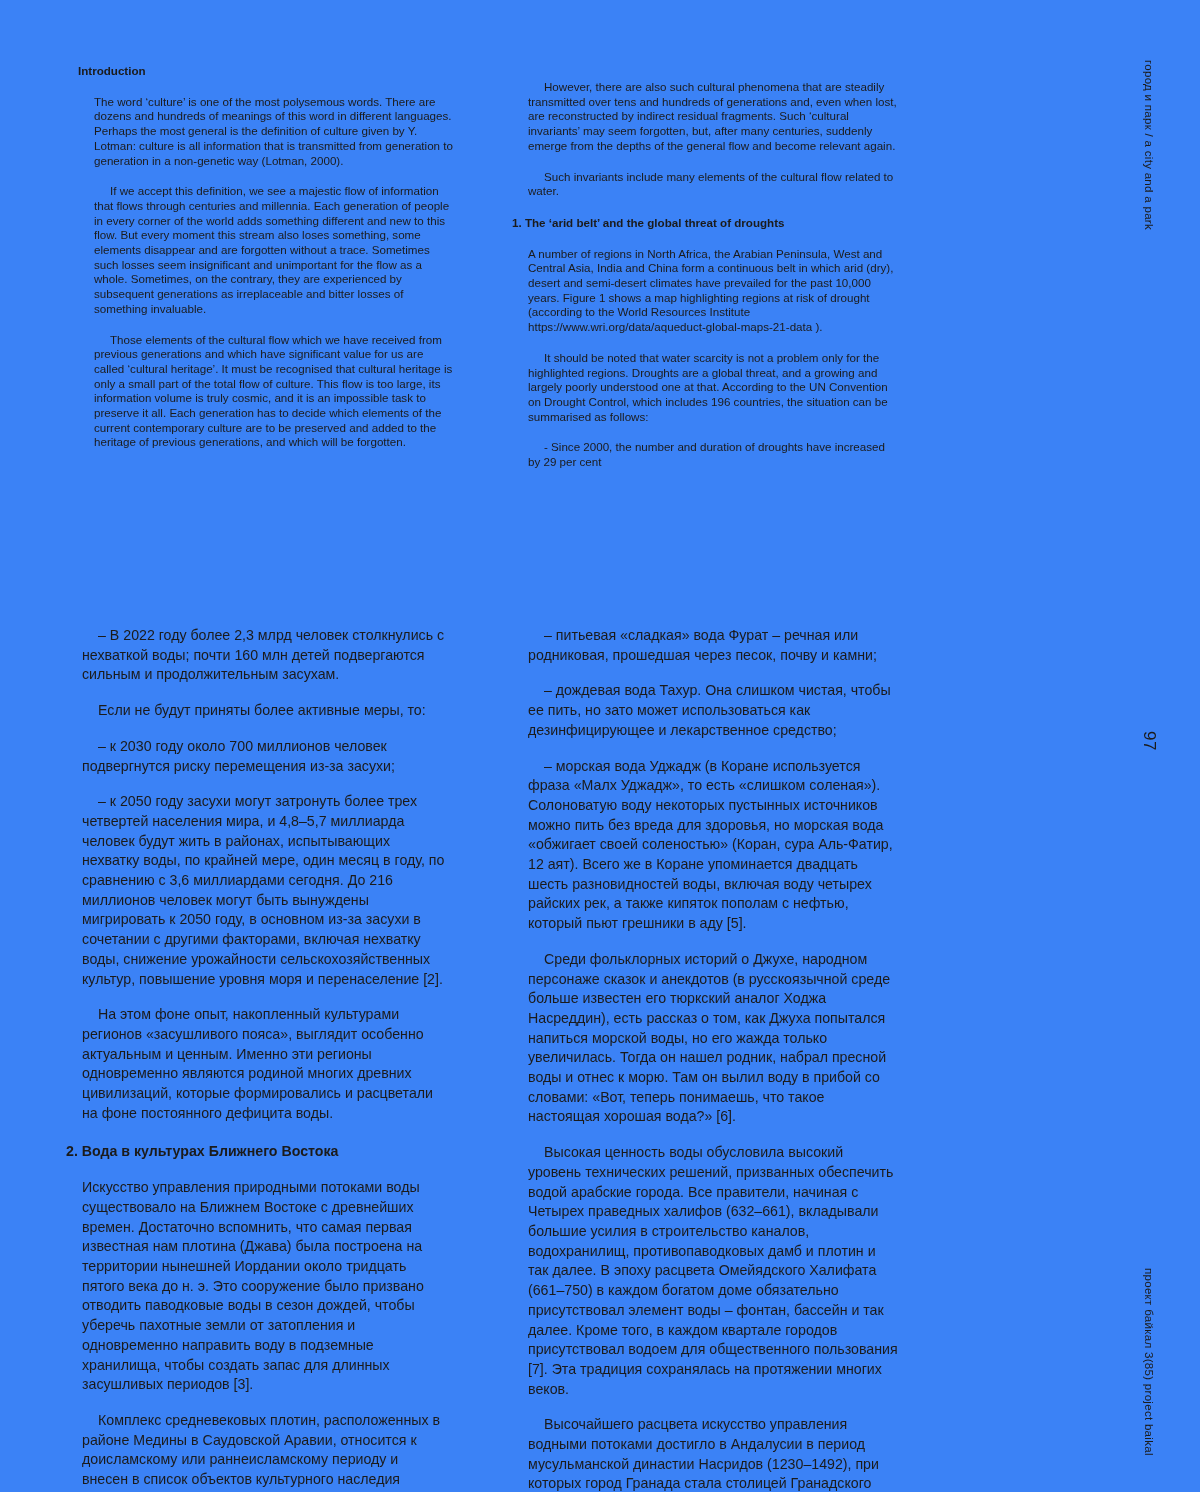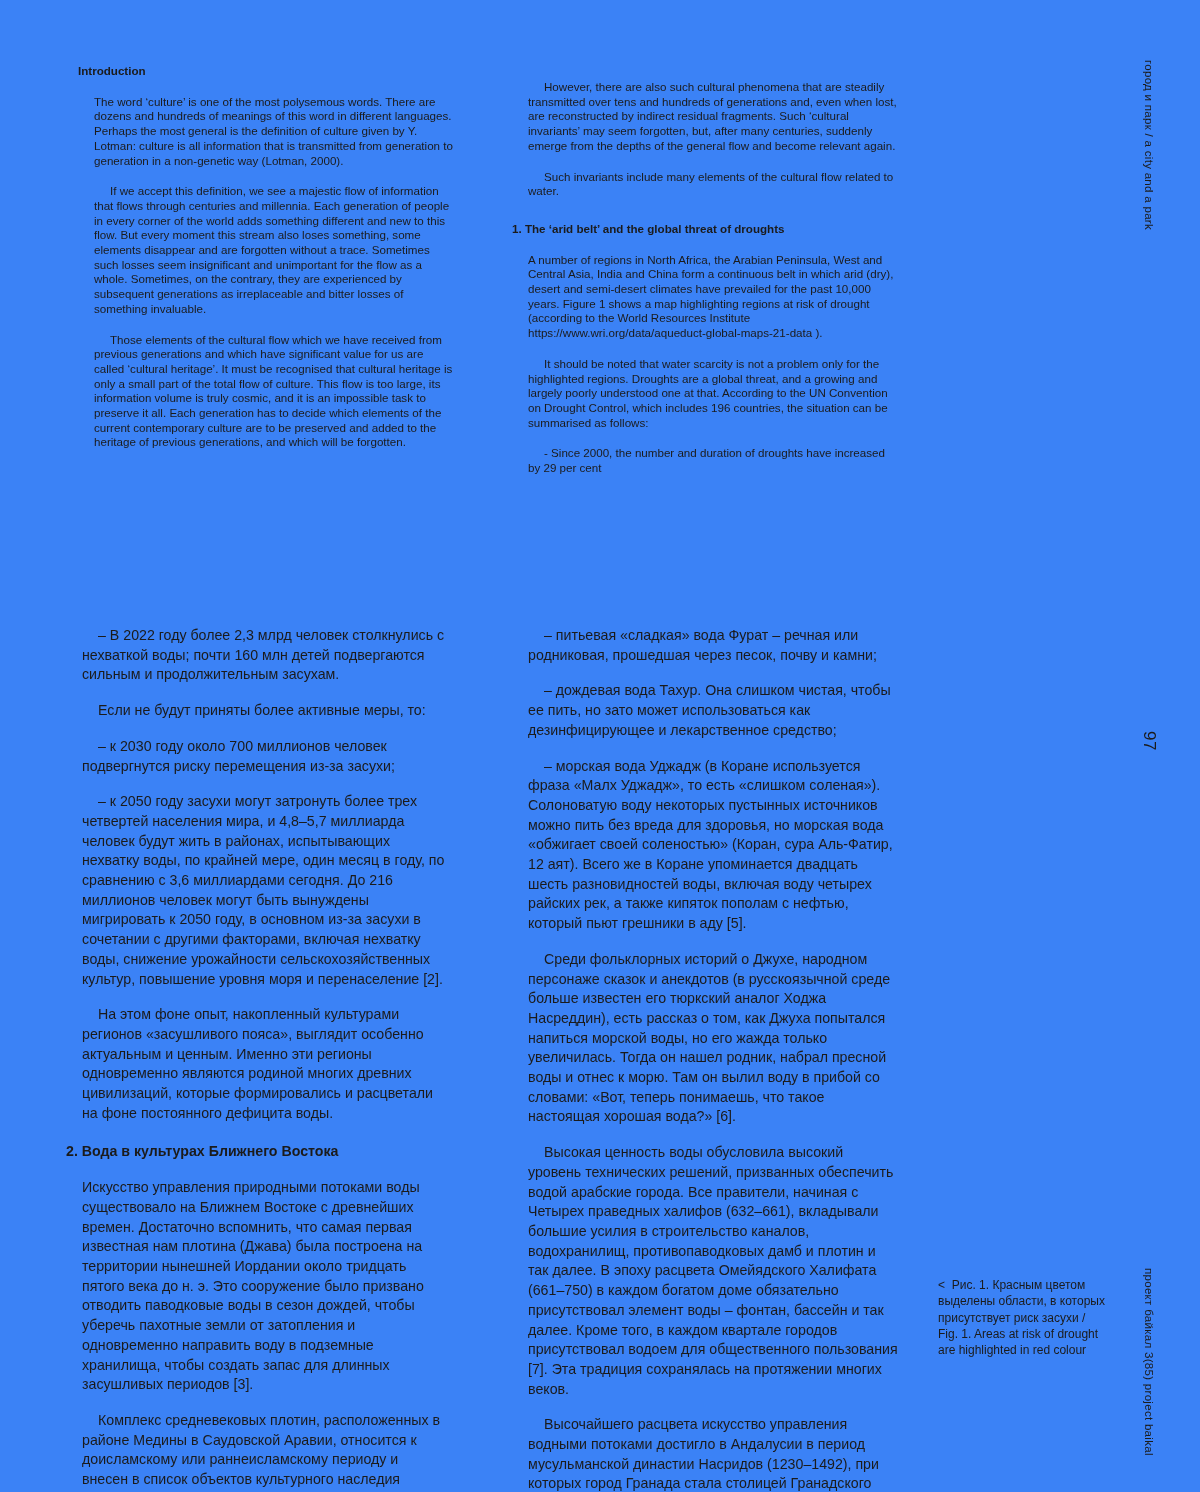--- a/index.html
+++ b/index.html
@@ -11,21 +11,21 @@
     font-family: "Liberation Sans", "DejaVu Sans", sans-serif;
     color: #1b1b1b;
     overflow: hidden;
   }
   .col { position: absolute; }
   .en { font-size: 11.6px; line-height: 14.7px; }
   .ru { font-size: 14.2px; line-height: 19.7px; }
   .col p { margin: 16px; }
   p.ind { text-indent: 16px; }
   .col h3 { font-size: inherit; line-height: inherit; font-weight: bold; margin: 0; }
-  h3.gap-en { margin-top: 23px; }
+  h3.gap-en { margin-top: 17px; }
   h3.gap-ru { margin-top: 19px; }
   .caption {
     position: absolute;
     left: 938px;
     top: 1277px;
     width: 172px;
     font-size: 12px;
     line-height: 16.3px;
   }
   .caption p { margin: 0; }
@@ -75,22 +75,18 @@
 
   <section class="col ru" style="left:512px; top:610px; width:402px;">
     <p class="ind">–  питьевая «сладкая» вода Фурат – речная или родниковая, прошедшая через песок, почву и камни;</p>
     <p class="ind">–  дождевая вода Тахур. Она слишком чистая, чтобы ее пить, но зато может использоваться как дезинфицирующее и лекарственное средство;</p>
     <p class="ind">–  морская вода Уджадж (в Коране используется фраза «Малх Уджадж», то есть «слишком соленая»). Солоноватую воду некоторых пустынных источников можно пить без вреда для здоровья, но морская вода «обжигает своей соленостью» (Коран, сура Аль-Фатир, 12 аят). Всего же в Коране упоминается двадцать шесть разновидностей воды, включая воду четырех райских рек, а также кипяток пополам с нефтью, который пьют грешники в аду [5].</p>
     <p class="ind">Среди фольклорных историй о Джухе, народном персонаже сказок и анекдотов (в русскоязычной среде больше известен его тюркский аналог Ходжа Насреддин), есть рассказ о том, как Джуха попытался напиться морской воды, но его жажда только увеличилась. Тогда он нашел родник, набрал пресной воды и отнес к морю. Там он вылил воду в прибой со словами: «Вот, теперь понимаешь, что такое настоящая хорошая вода?» [6].</p>
     <p class="ind">Высокая ценность воды обусловила высокий уровень технических решений, призванных обеспечить водой арабские города. Все правители, начиная с Четырех праведных халифов (632–661), вкладывали большие усилия в строительство каналов, водохранилищ, противопаводковых дамб и плотин и так далее. В эпоху расцвета Омейядского Халифата (661–750) в каждом богатом доме обязательно присутствовал элемент воды – фонтан, бассейн и так далее. Кроме того, в каждом квартале городов присутствовал водоем для общественного пользования [7]. Эта традиция сохранялась на протяжении многих веков.</p>
     <p class="ind">Высочайшего расцвета искусство управления водными потоками достигло в Андалусии в период мусульманской династии Насридов (1230–1492), при которых город Гранада стала столицей Гранадского эмирата. Именно тогда (преимущественно в XIV веке) был построен дворцовый комплекс Альгамбра, до сих пор сохраняющий статус собрания чудес инженерной гидравлики и архитектуры с использованием воды [8]. Комплекс расположен на холме, значительно возвышаясь над уровнем реки Дарро. Чтобы доставить воду в подземную цистерну</p>
   </section>
 
-  <aside class="caption">
-    <p><span>&lt;</span>&nbsp;&nbsp;<span>Рис. 1. Красным цветом выделены области, в которых присутствует риск засухи /</span></p>
-    <p>Fig. 1. Areas at risk of drought are highlighted in red colour</p>
-  </aside>
 
   <div class="vtext" style="top:60px;">город и парк / a city and a park</div>
   <div class="vtext pagenum" style="top:731px;">97</div>
   <div class="vtext" style="top:1268px;">проект байкал 3(85) project baikal</div>
 
 </div>
 
 </body></html>

